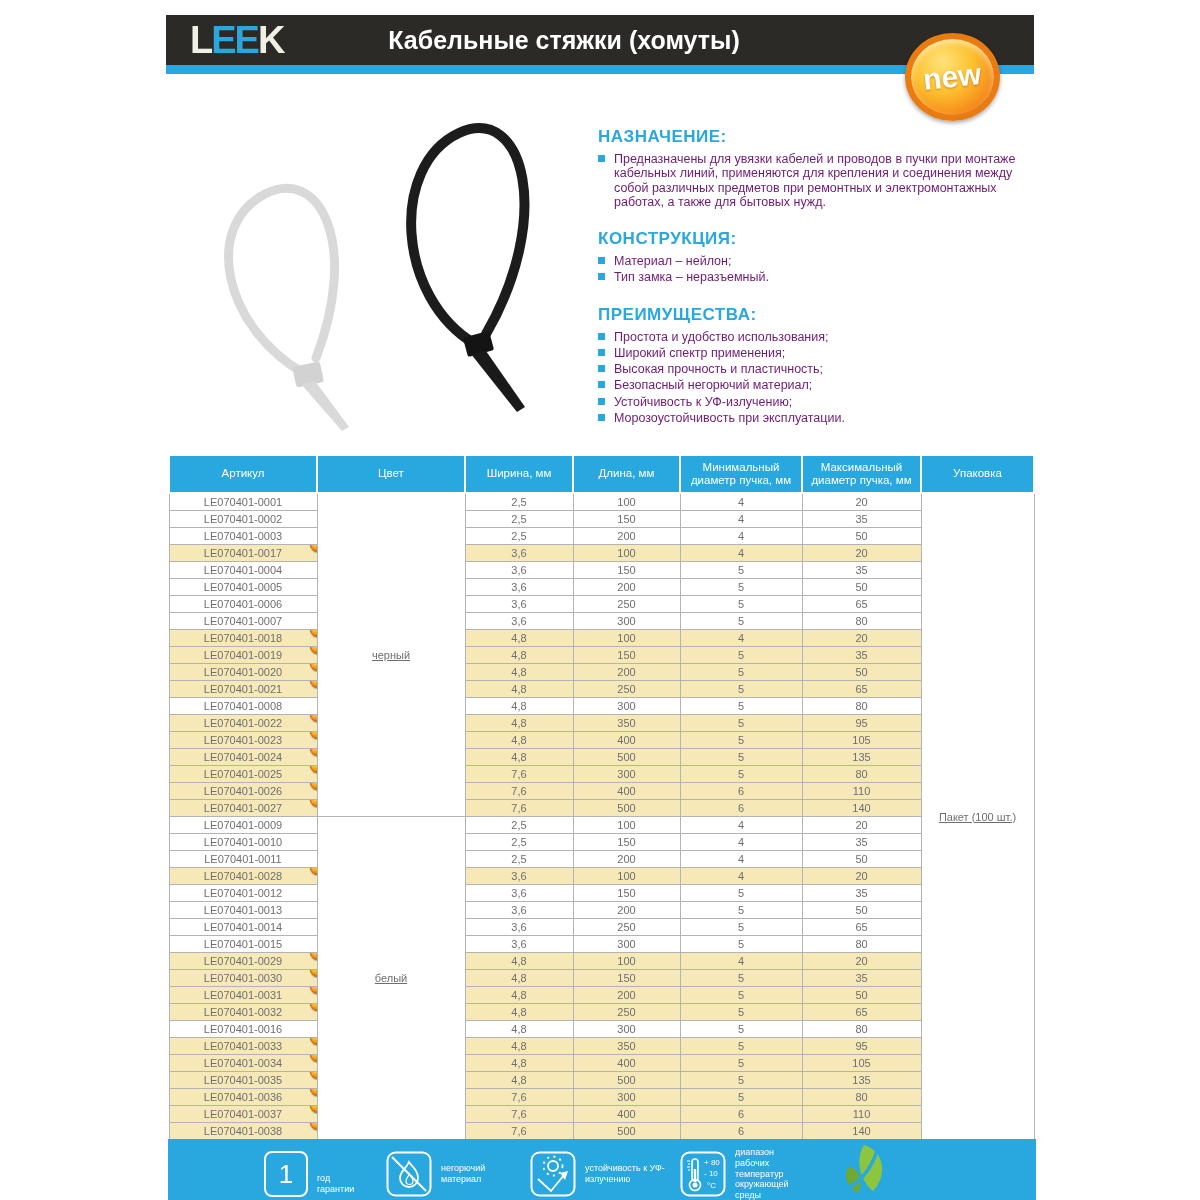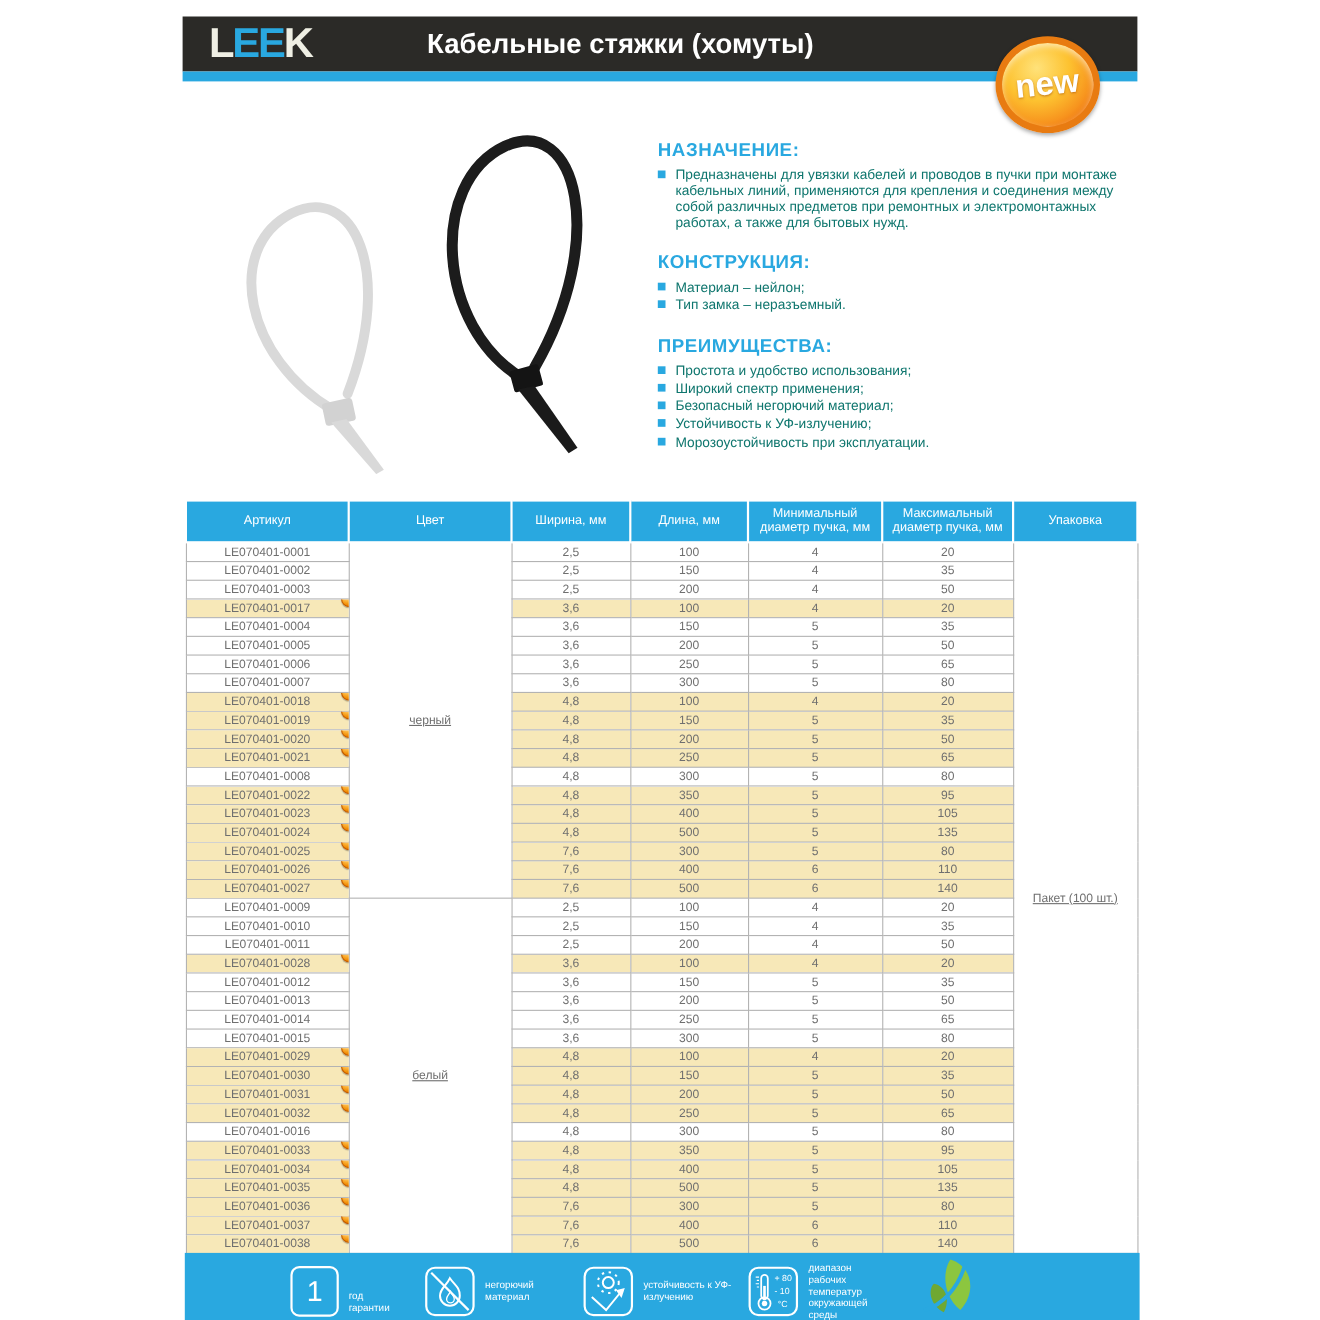--- a/index.html
+++ b/index.html
@@ -21,21 +21,21 @@
 
   
   .tiewrap { position:absolute; }
 
   
   .info { position:absolute; left:598px; top:116px; width:424px; }
   .info h2 { color:#29A8E0; font-size:17px; font-weight:bold; letter-spacing:.5px; margin-bottom:5px; }
   .sect { margin-bottom:20px; }
   .bullet-row { display:flex; margin-bottom:2px; }
   .sq { width:7px; height:7px; background:#29A8E0; margin:3px 9px 0 0; flex:none; }
-  .btx { font-size:12.5px; color:#0f766e; line-height:1.14; }
+  .btx { font-size:12.5px; color:#701a75; line-height:1.14; }
 
   
   .spec { position:absolute; left:168px; top:443px; }
   table { border-collapse:collapse; table-layout:fixed; width:865px; }
   th { background:#29A8E0; color:#fff; font-weight:normal; font-size:11.5px; line-height:1.15; height:38px; border:2px solid #fff; padding:2px 3px; vertical-align:middle; }
   td { border:1px solid #B3B3B3; height:16px; line-height:16px; padding:0 2px; font-size:11px; color:#6F6F6F; text-align:center; vertical-align:middle; overflow:hidden; }
   td.hl { background:#F7E8B8; }
   td.c-art { position:relative; }
   td.c-color, td.c-pack { background:#fff; font-size:11px;text-decoration:underline; }
   .ball { position:absolute; right:-8px; top:-8px; width:15px; height:15px; border-radius:50%; z-index:3;
@@ -107,20 +107,24 @@
     <div class="sect">
       <h2>ПРЕИМУЩЕСТВА:</h2>
       <div>
           <div class="bullet-row">
             <span class="sq"></span>
             <span class="btx">Простота и удобство использования;</span>
           </div>
           <div class="bullet-row">
             <span class="sq"></span>
             <span class="btx">Широкий спектр применения;</span>
+          </div>
+          <div class="bullet-row">
+            <span class="sq"></span>
+            <span class="btx">Высокая прочность и пластичность;</span>
           </div>
           <div class="bullet-row">
             <span class="sq"></span>
             <span class="btx">Безопасный негорючий материал;</span>
           </div>
           <div class="bullet-row">
             <span class="sq"></span>
             <span class="btx">Устойчивость к УФ-излучению;</span>
           </div>
           <div class="bullet-row">

